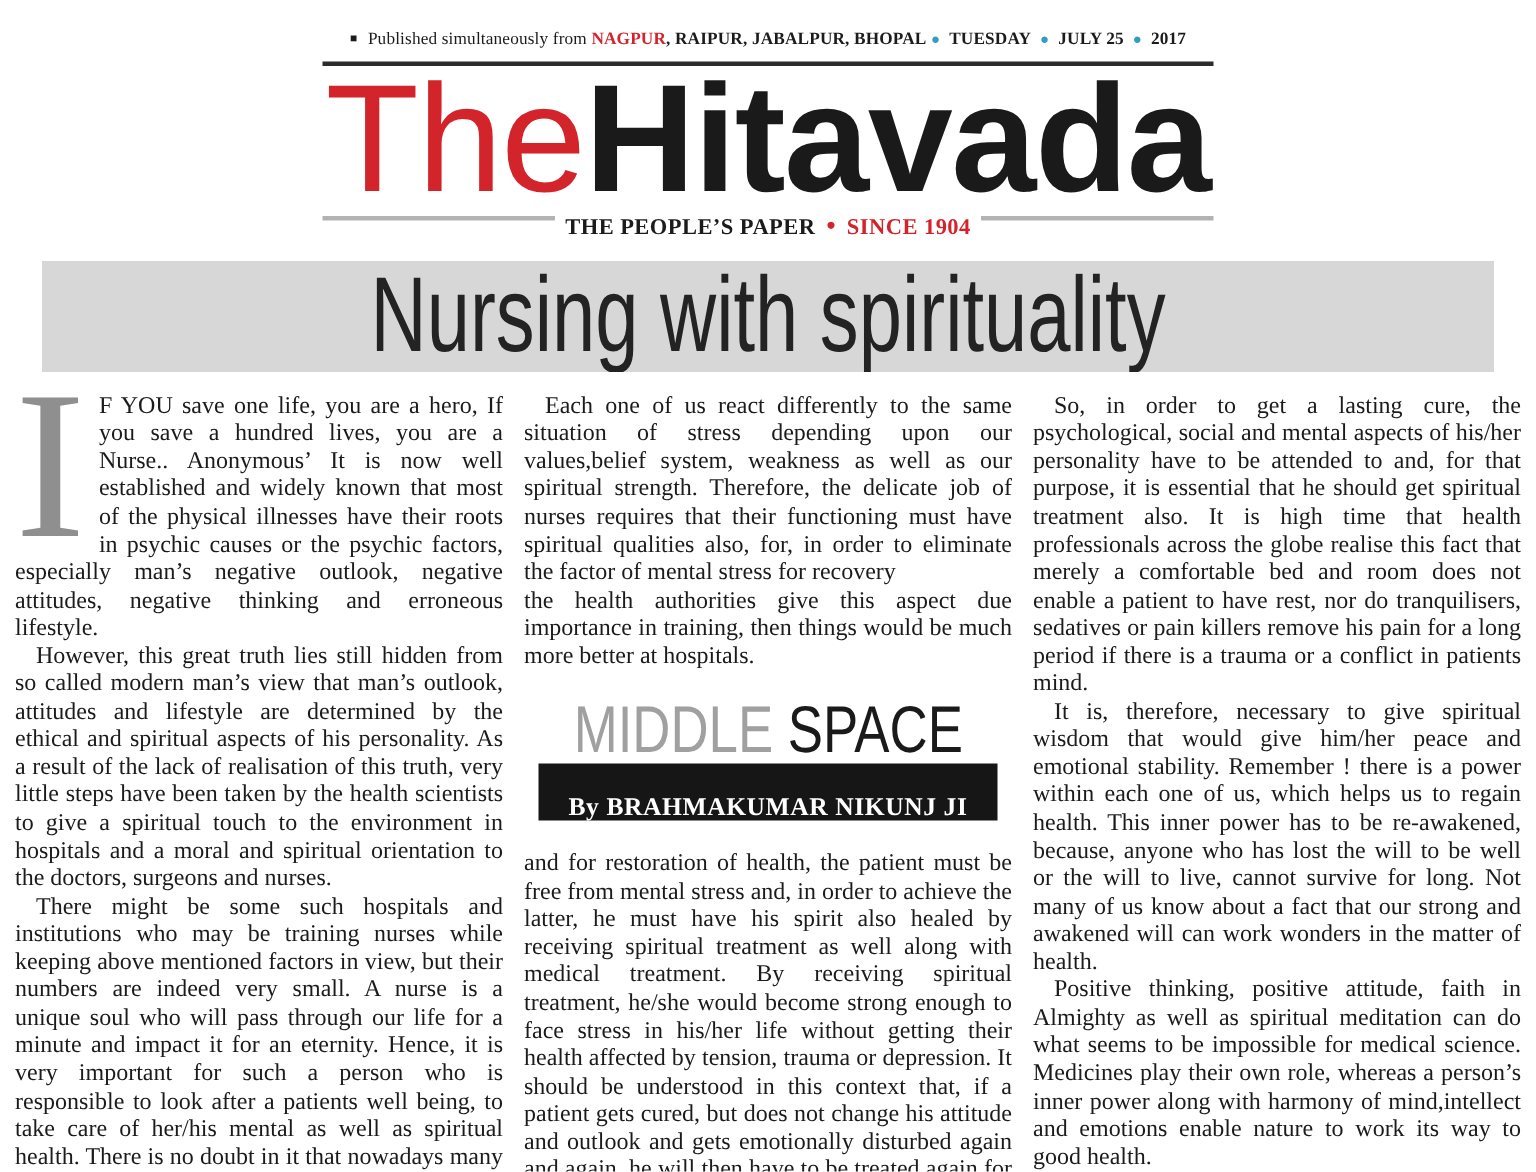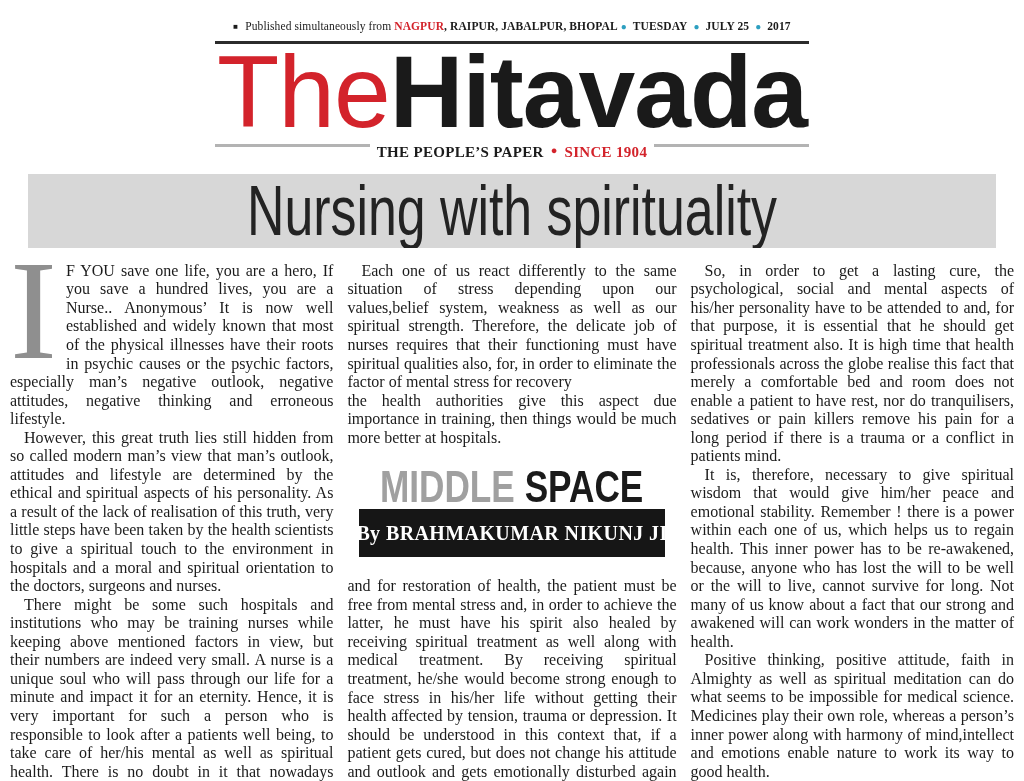--- a/index.html
+++ b/index.html
@@ -87,34 +87,34 @@
     height:92px;line-height:92px;
     font-size:141px;
     color:var(--dropcap-gray,#8f8f8f);
     margin:2px 9px 0 0;
     font-family:"Liberation Serif",serif;
   }
 
   
   .middle-space{margin:21px 0 20px;}
   .ms-head{
-    text-align:left;
+    text-align:center;
     font-family:"Liberation Sans",sans-serif;
-    font-weight:700;font-size:44px;line-height:38px;
+    font-weight:400;font-size:44px;line-height:38px;
     white-space:nowrap;overflow:hidden;
   }
   .ms-scale{display:inline-block;transform:scaleX(.8);transform-origin:center;}
   .ms-gray{color:var(--middle-gray,#a0a0a0);}
   .ms-black{color:#1a1a1a;}
   .ms-bar{
-    width:306px;height:48px;margin:3px auto 0;
+    width:306px;height:38px;margin:3px auto 0;
     background:var(--byline-bar-bg,#161616);
     color:#fff;
-    display:flex;align-items:center;justify-content:center;
-    font-weight:bold;font-size:20px;letter-spacing:.4px;
+    display:flex;align-items:flex-end;justify-content:center;
+    font-weight:bold;font-size:17px;letter-spacing:.4px;
     white-space:nowrap;
   }
 </style>
 </head>
 <body>
 
 <div class="page">
 
   <header>
     <div class="topbar"><span class="sq">■</span> <span>Published simultaneously from</span> <span class="red">NAGPUR</span><span class="bold">, RAIPUR, JABALPUR, BHOPAL</span><span class="dot">●</span> <span class="bold">TUESDAY</span> <span class="dot">●</span> <span class="bold">JULY 25</span> <span class="dot">●</span> <span class="bold">2017</span></div>

